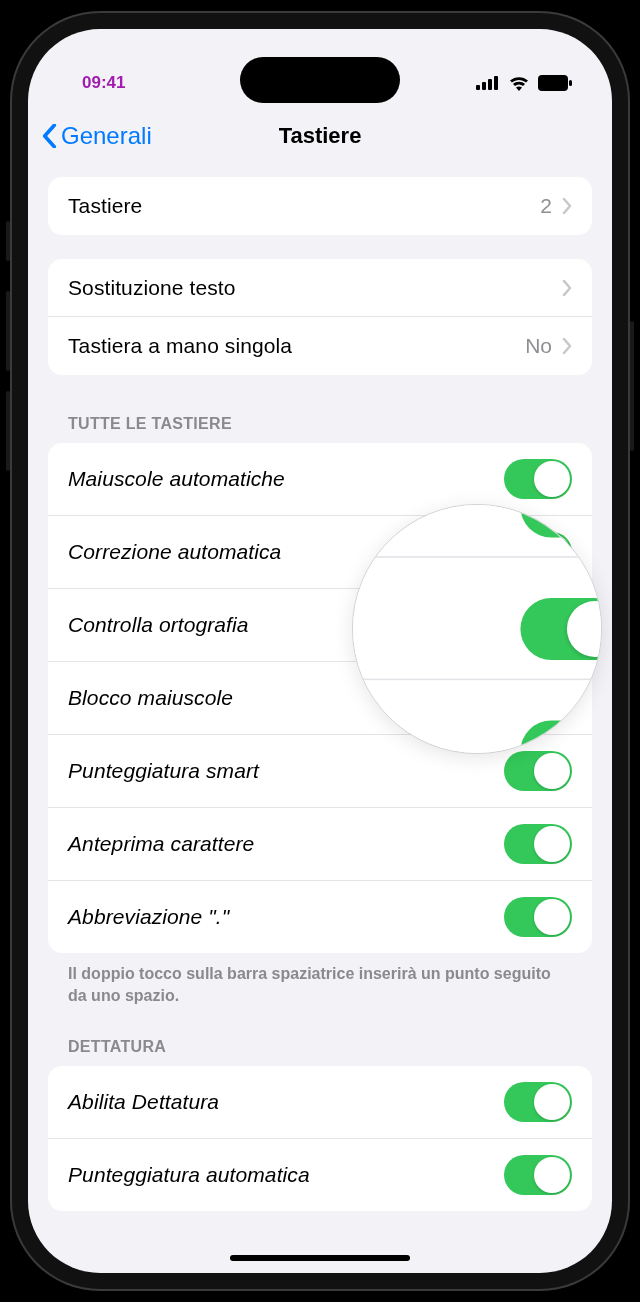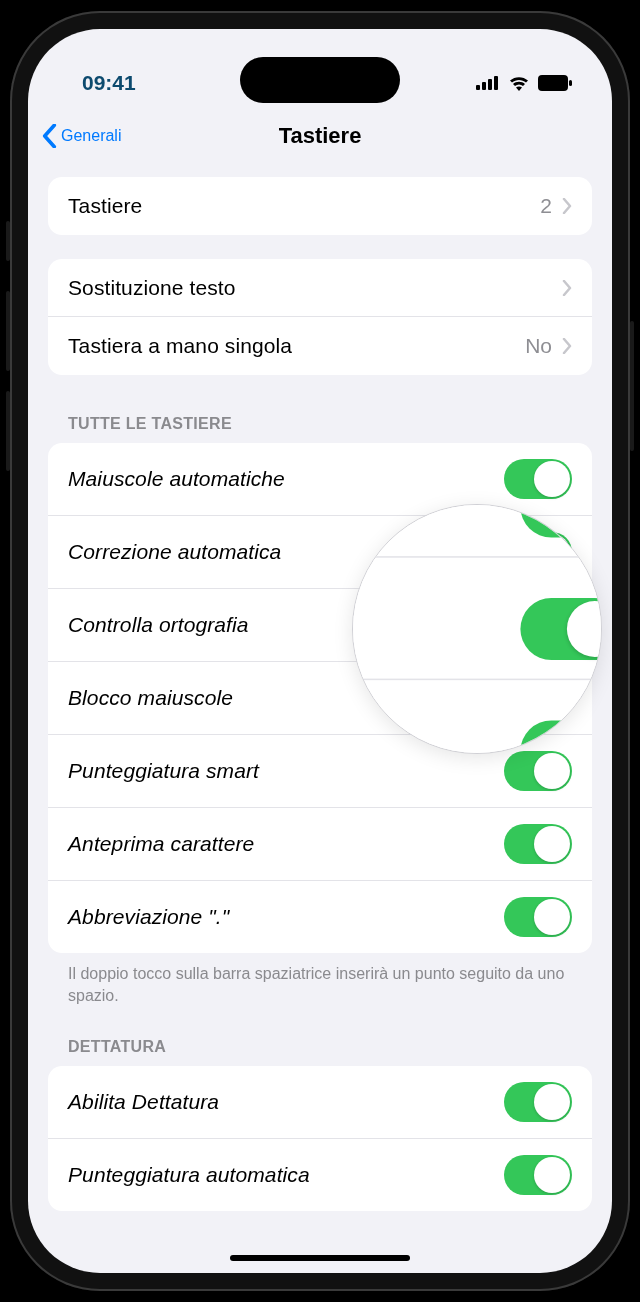--- a/index.html
+++ b/index.html
@@ -46,40 +46,40 @@
       z-index: 100;
     }
     .status-bar {
       display: flex;
       justify-content: space-between;
       align-items: center;
       padding: 28px 40px 0 54px;
       height: 80px;
     }
     .status-time {
-      font-size: 21px;
+      font-size: 17px;
       font-weight: 600;
-      color: #0c4a6e;
+      color: #a21caf;
     }
     .status-icons {
       display: flex;
       align-items: center;
       gap: 8px;
     }
     .nav-bar {
       display: flex;
       align-items: center;
       padding: 14px 20px 16px;
       position: relative;
     }
     .back-button {
       display: flex;
       align-items: center;
       color: #007aff;
-      font-size: 16px;
+      font-size: 24px;
       position: absolute;
       left: 14px;
     }
     .back-chevron {
       width: 15px;
       height: 24px;
       margin-right: 4px;
     }
     .nav-title {
       font-size: 22px;
@@ -141,20 +141,21 @@
       font-weight: bold;
     }
     .section-header.tight {
       margin-top: 32px;
     }
     .section-footer {
       font-size: 16px;
       color: #8a8a8e;
       padding: 10px 20px 0;
       line-height: 1.35;
+      font-weight: bold;
     }
     .group.nogap {
       margin-top: 0;
       font-style: italic;
     }
     .toggle {
       width: 68px;
       height: 40px;
       border-radius: 20px;
       background: #34c759;

